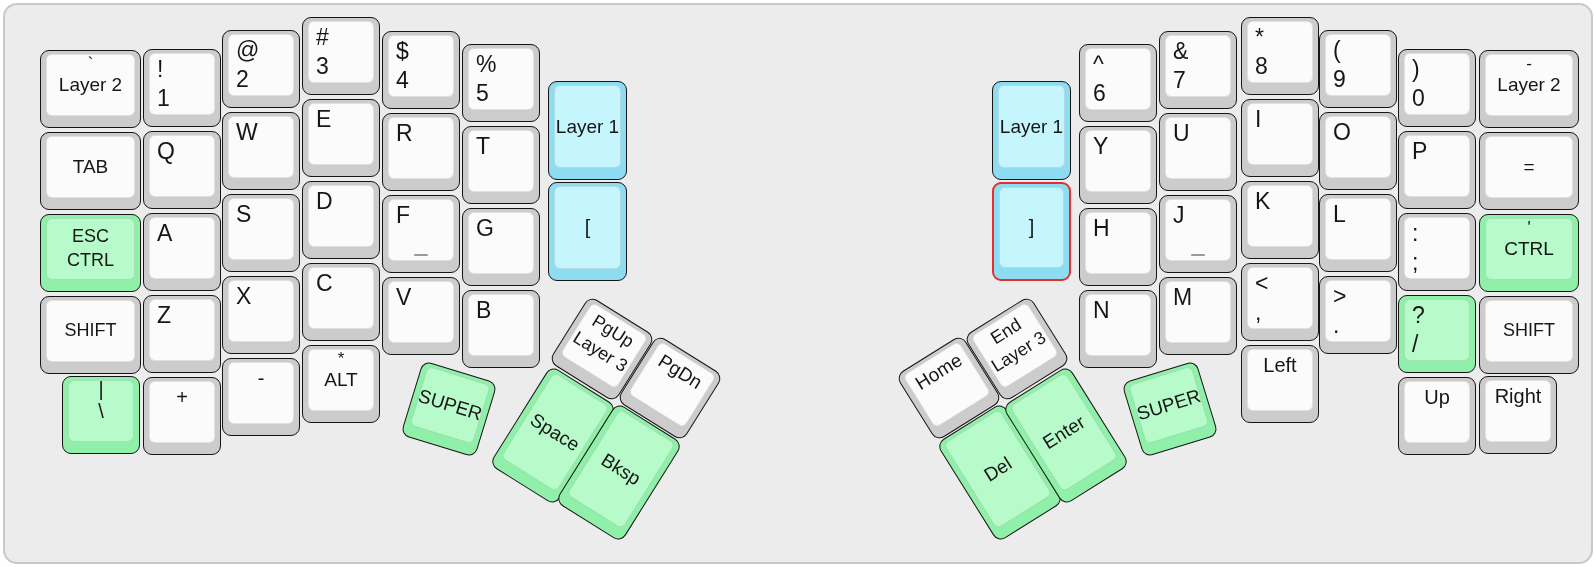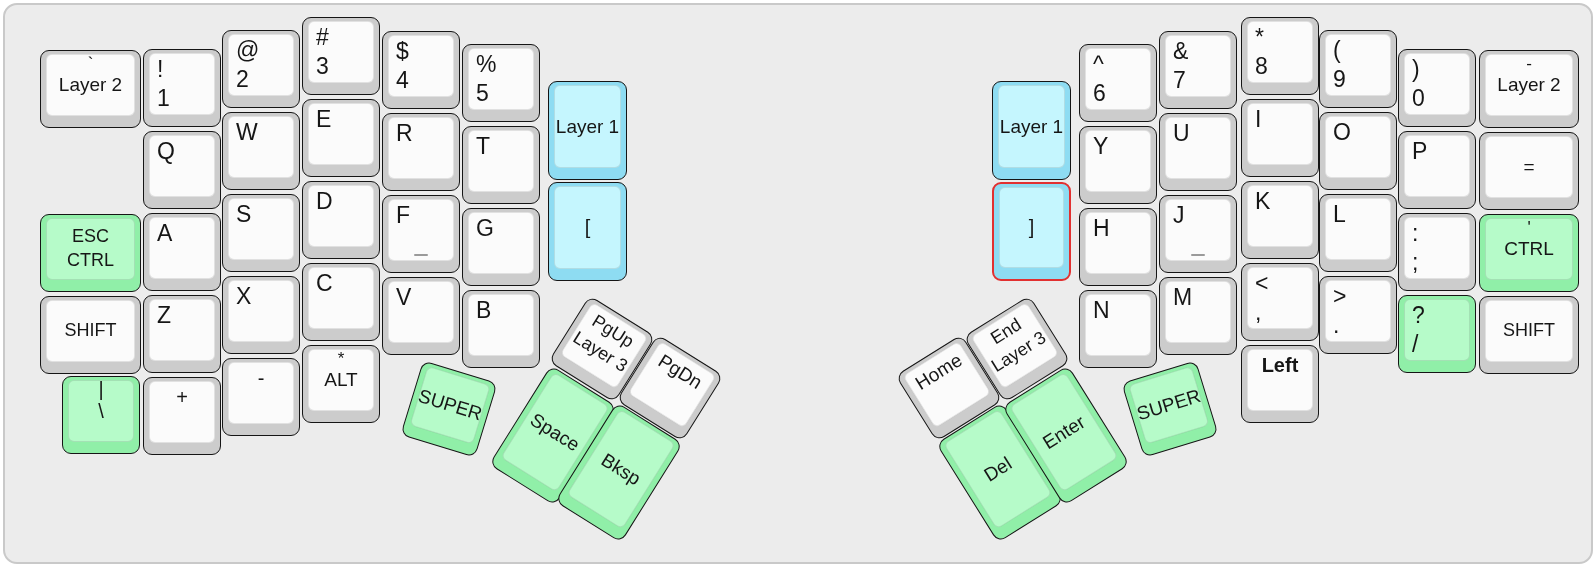--- a/index.html
+++ b/index.html
@@ -19,20 +19,27 @@
 
 <div id="board" style="background: rgb(236, 236, 236); border-color: rgb(201, 201, 201);">
     <div class="key" style="left: 35px; top: 45px; width: 101px; height: 78px; background: rgb(204, 204, 204); border-color: rgb(21, 21, 21);">
       <div class="cap" style="background: rgb(251, 251, 251); color: rgb(22, 22, 22);">
         <div class="ts">`</div>
         <div class="lines-c" style="font-size: 19px;">
           <div>Layer 2</div>
         </div>
       </div>
     </div>
+    <div class="key" style="left: 35px; top: 127px; width: 101px; height: 78px; background: rgb(204, 204, 204); border-color: rgb(21, 21, 21);">
+      <div class="cap" style="background: rgb(251, 251, 251); color: rgb(22, 22, 22);">
+        <div class="lines-c" style="font-size: 19px;">
+          <div>TAB</div>
+        </div>
+      </div>
+    </div>
     <div class="key" style="left: 35px; top: 209px; width: 101px; height: 78px; background: rgb(144, 239, 168); border-color: rgb(21, 21, 21);">
       <div class="cap" style="background: rgb(182, 251, 201); color: rgb(22, 22, 22);">
         <div class="lines-c" style="font-size: 18px;">
           <div>ESC</div>
           <div>CTRL</div>
         </div>
       </div>
     </div>
     <div class="key" style="left: 35px; top: 291px; width: 101px; height: 78px; background: rgb(204, 204, 204); border-color: rgb(21, 21, 21);">
       <div class="cap" style="background: rgb(251, 251, 251); color: rgb(22, 22, 22);">
@@ -301,21 +308,21 @@
       </div>
     </div>
     <div class="key" style="left: 1236px; top: 258px; width: 78px; height: 78px; background: rgb(204, 204, 204); border-color: rgb(21, 21, 21);">
       <div class="cap" style="background: rgb(251, 251, 251); color: rgb(22, 22, 22);">
         <div class="l1" style="font-size: 23px;">&lt;</div>
         <div class="l2" style="font-size: 23px;">,</div>
       </div>
     </div>
     <div class="key" style="left: 1236px; top: 340px; width: 78px; height: 78px; background: rgb(204, 204, 204); border-color: rgb(21, 21, 21);">
       <div class="cap" style="background: rgb(251, 251, 251); color: rgb(22, 22, 22);">
-        <div class="lines-tc" style="font-size: 20px; font-weight: bold;">
+        <div class="lines-tc" style="font-size: 20px;">
           <div>Left</div>
         </div>
       </div>
     </div>
     <div class="key" style="left: 1314px; top: 25px; width: 78px; height: 78px; background: rgb(204, 204, 204); border-color: rgb(21, 21, 21);">
       <div class="cap" style="background: rgb(251, 251, 251); color: rgb(22, 22, 22);">
         <div class="l1" style="font-size: 23px;">(</div>
         <div class="l2" style="font-size: 23px;">9</div>
       </div>
     </div>
@@ -351,20 +358,27 @@
         <div class="l1" style="font-size: 23px;">:</div>
         <div class="l2" style="font-size: 23px;">;</div>
       </div>
     </div>
     <div class="key" style="left: 1393px; top: 290px; width: 78px; height: 78px; background: rgb(144, 239, 168); border-color: rgb(21, 21, 21);">
       <div class="cap" style="background: rgb(182, 251, 201); color: rgb(22, 22, 22);">
         <div class="l1" style="font-size: 23px;">?</div>
         <div class="l2" style="font-size: 23px;">/</div>
       </div>
     </div>
+    <div class="key" style="left: 1393px; top: 372px; width: 78px; height: 78px; background: rgb(204, 204, 204); border-color: rgb(21, 21, 21);">
+      <div class="cap" style="background: rgb(251, 251, 251); color: rgb(22, 22, 22);">
+        <div class="lines-tc" style="font-size: 20px;">
+          <div>Up</div>
+        </div>
+      </div>
+    </div>
     <div class="key" style="left: 1474px; top: 45px; width: 100px; height: 78px; background: rgb(204, 204, 204); border-color: rgb(21, 21, 21);">
       <div class="cap" style="background: rgb(251, 251, 251); color: rgb(22, 22, 22);">
         <div class="ts">-</div>
         <div class="lines-c" style="font-size: 19px;">
           <div>Layer 2</div>
         </div>
       </div>
     </div>
     <div class="key" style="left: 1474px; top: 127px; width: 100px; height: 78px; background: rgb(204, 204, 204); border-color: rgb(21, 21, 21);">
       <div class="cap" style="background: rgb(251, 251, 251); color: rgb(22, 22, 22);">
@@ -378,20 +392,27 @@
         <div class="ts">'</div>
         <div class="lines-c" style="font-size: 19px;">
           <div>CTRL</div>
         </div>
       </div>
     </div>
     <div class="key" style="left: 1474px; top: 291px; width: 100px; height: 78px; background: rgb(204, 204, 204); border-color: rgb(21, 21, 21);">
       <div class="cap" style="background: rgb(251, 251, 251); color: rgb(22, 22, 22);">
         <div class="lines-c" style="font-size: 18px;">
           <div>SHIFT</div>
+        </div>
+      </div>
+    </div>
+    <div class="key" style="left: 1474px; top: 371px; width: 78px; height: 78px; background: rgb(204, 204, 204); border-color: rgb(21, 21, 21);">
+      <div class="cap" style="background: rgb(251, 251, 251); color: rgb(22, 22, 22);">
+        <div class="lines-tc" style="font-size: 20px;">
+          <div>Right</div>
         </div>
       </div>
     </div>
     <div class="key" style="left: 905px; top: 344px; width: 78px; height: 78px; background: rgb(204, 204, 204); transform: rotate(-32deg); border-color: rgb(21, 21, 21);">
       <div class="cap" style="background: rgb(251, 251, 251); color: rgb(22, 22, 22);">
         <div class="lines-tc" style="font-size: 19px;">
           <div>Home</div>
         </div>
       </div>
     </div>

